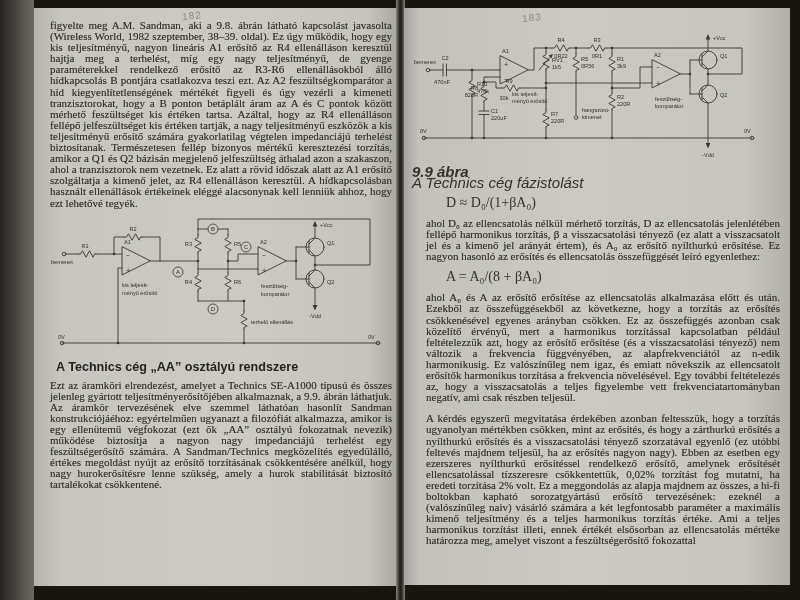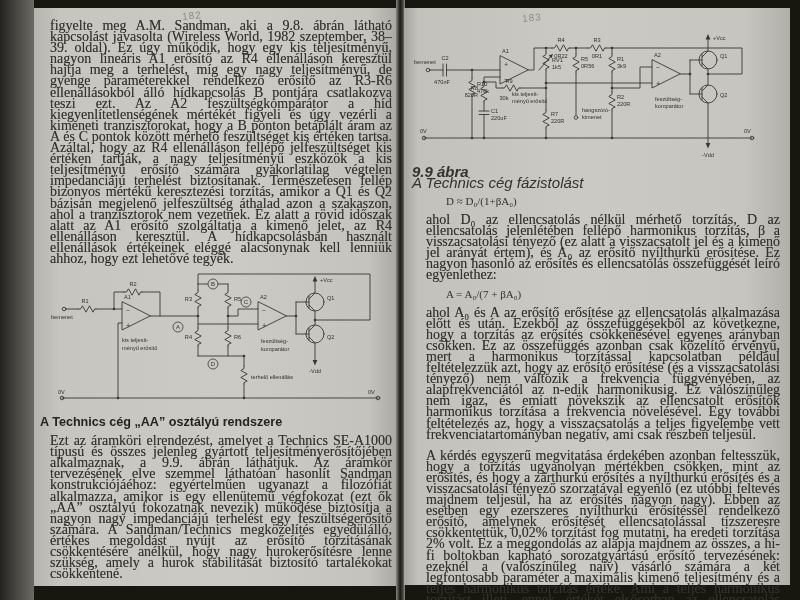--- a/index.html
+++ b/index.html
@@ -9,28 +9,28 @@
          background:linear-gradient(90deg,#23221e 0%,#4e4c47 55%,#6b6962 100%);}
   .page{position:absolute;top:8px;color:#34322c;}
   .page-left{left:34px;width:364px;height:578px;
          background:linear-gradient(90deg,#b5b4ae 0,#c6c5bf 26px,#cbcac4 55%,#c4c3bd 92%,#a8a7a1 100%);
          padding:12px 6px 0 6px;box-sizing:border-box;}
   .page-right{left:404px;width:386px;height:577px;
          background:linear-gradient(90deg,#a5a49e 0,#c2c1bb 14px,#cac9c3 45%,#c6c5bf 88%,#b0afa9 100%);
          padding:10px 10px 0 8px;box-sizing:border-box;}
   .spine{position:absolute;left:396px;top:0;width:9px;height:600px;
          background:linear-gradient(90deg,#8a8881 0%,#1b1a16 45%,#3a3833 70%,#8a8881 100%);}
-  p.body{font-size:14px;line-height:11.1px;text-align:justify;margin:0 0 0 10px;
+  p.body{font-size:11px;line-height:11.1px;text-align:justify;margin:0 0 0 10px;
          text-shadow:0 0 .4px rgba(50,48,42,.5);}
   .page-right p.body{margin-left:14px;}
   h2.head{font-family:"Liberation Sans",sans-serif;font-weight:bold;font-size:12.6px;
-         line-height:15px;color:#26241f;margin:9px 0 5px 0;}
+         line-height:15px;color:#26241f;margin:9px 0 5px 16px;}
   .caption{font-family:"Liberation Sans",sans-serif;font-size:15px;line-height:11px;margin:2px 0 0 0;font-style:italic;}
   .caption b{font-weight:bold;}
-  .formula{font-size:11px;margin:7px 0 7px 34px;}
+  .formula{font-size:14px;margin:7px 0 7px 34px;}
   .pencil{position:absolute;font-family:"Liberation Sans",sans-serif;font-size:10px;
          color:#8f8b83;transform:rotate(-6deg);letter-spacing:1px;}
   svg.schem{display:block;}
   svg.schem .w{stroke:#3a382f;stroke-width:.9;fill:none;stroke-linecap:round;}
   svg.schem .dot{fill:#3a382f;stroke:none;}
   svg.schem .arr{fill:#3a382f;stroke:none;}
   svg.schem .mask{fill:#cac9c3;stroke:#3a382f;stroke-width:.8;}
   svg.schem text{fill:#33312a;stroke:none;font-family:"Liberation Sans",sans-serif;font-size:5.6px;}
   svg.schem text.nl{font-size:6px;}
   svg.schem text.pm{font-size:6.4px;}
@@ -307,17 +307,17 @@
       </g>
     </svg>
 
     <div class="caption" style="margin-top:6px">
       <b>9.9 ábra</b><br>
       <span>A Technics cég fázistolást</span>
     </div>
 
     <p class="formula">D ≈ D₀/(1+βA₀)</p>
     <p class="body">ahol D₀ az ellencsatolás nélkül mérhető torzítás, D az ellencsatolás jelenlétében fellépő harmonikus torzítás, β a visszacsatolási tényező (ez alatt a visszacsatolt jel és a kimenő jel arányát értem), és A₀ az erősítő nyílthurkú erősítése. Ez nagyon hasonló az erősítés és ellencsatolás összefüggését leíró egyenlethez:</p>
-    <p class="formula">A = A₀/(7 + βA₀)</p>
+    <p class="formula">A = A₀/(8 + βA₀)</p>
     <p class="body">ahol A₀ és A az erősítő erősítése az ellencsatolás alkalmazása előtt és után. Ezekből az összefüggésekből az következne, hogy a torzítás az erősítés csökkenésével egyenes arányban csökken. Ez az összefüggés azonban csak közelítő érvényű, mert a harmonikus torzítással kapcsolatban például feltételezzük azt, hogy az erősítő erősítése (és a visszacsatolási tényező) nem változik a frekvencia függvényében, az alapfrekvenciától az n-edik harmonikusig. Ez valószínűleg nem igaz, és emiatt növekszik az ellencsatolt erősítők harmonikus torzítása a frekvencia növelésével. Egy további feltételezés az, hogy a visszacsatolás a teljes figyelembe vett frekvenciatartományban negatív, ami csak részben teljesül.</p>
     <p class="body" style="margin-top:10px">A kérdés egyszerű megvitatása érdekében azonban feltesszük, hogy a torzítás ugyanolyan mértékben csökken, mint az erősítés, és hogy a zárthurkú erősítés a nyílthurkú erősítés és a visszacsatolási tényező szorzatával egyenlő (ez utóbbi feltevés majdnem teljesül, ha az erősítés nagyon nagy). Ebben az esetben egy ezerszeres nyílthurkú erősítéssel rendelkező erősítő, amelynek erősítését ellencsatolással tízszeresre csökkentettük, 0,02% torzítást fog mutatni, ha eredeti torzítása 2% volt. Ez a meggondolás az alapja majdnem az összes, a hi-fi boltokban kapható sorozatgyártású erősítő tervezésének: ezeknél a (valószínűleg naiv) vásárló számára a két legfontosabb paraméter a maximális kimenő teljesítmény és a teljes harmonikus torzítás értéke. Ami a teljes harmonikus torzítást illeti, ennek értékét elsősorban az ellencsatolás mértéke határozza meg, amelyet viszont a feszültségerősítő fokozattal</p>
   </div>
 </div>
 
 </body></html>

